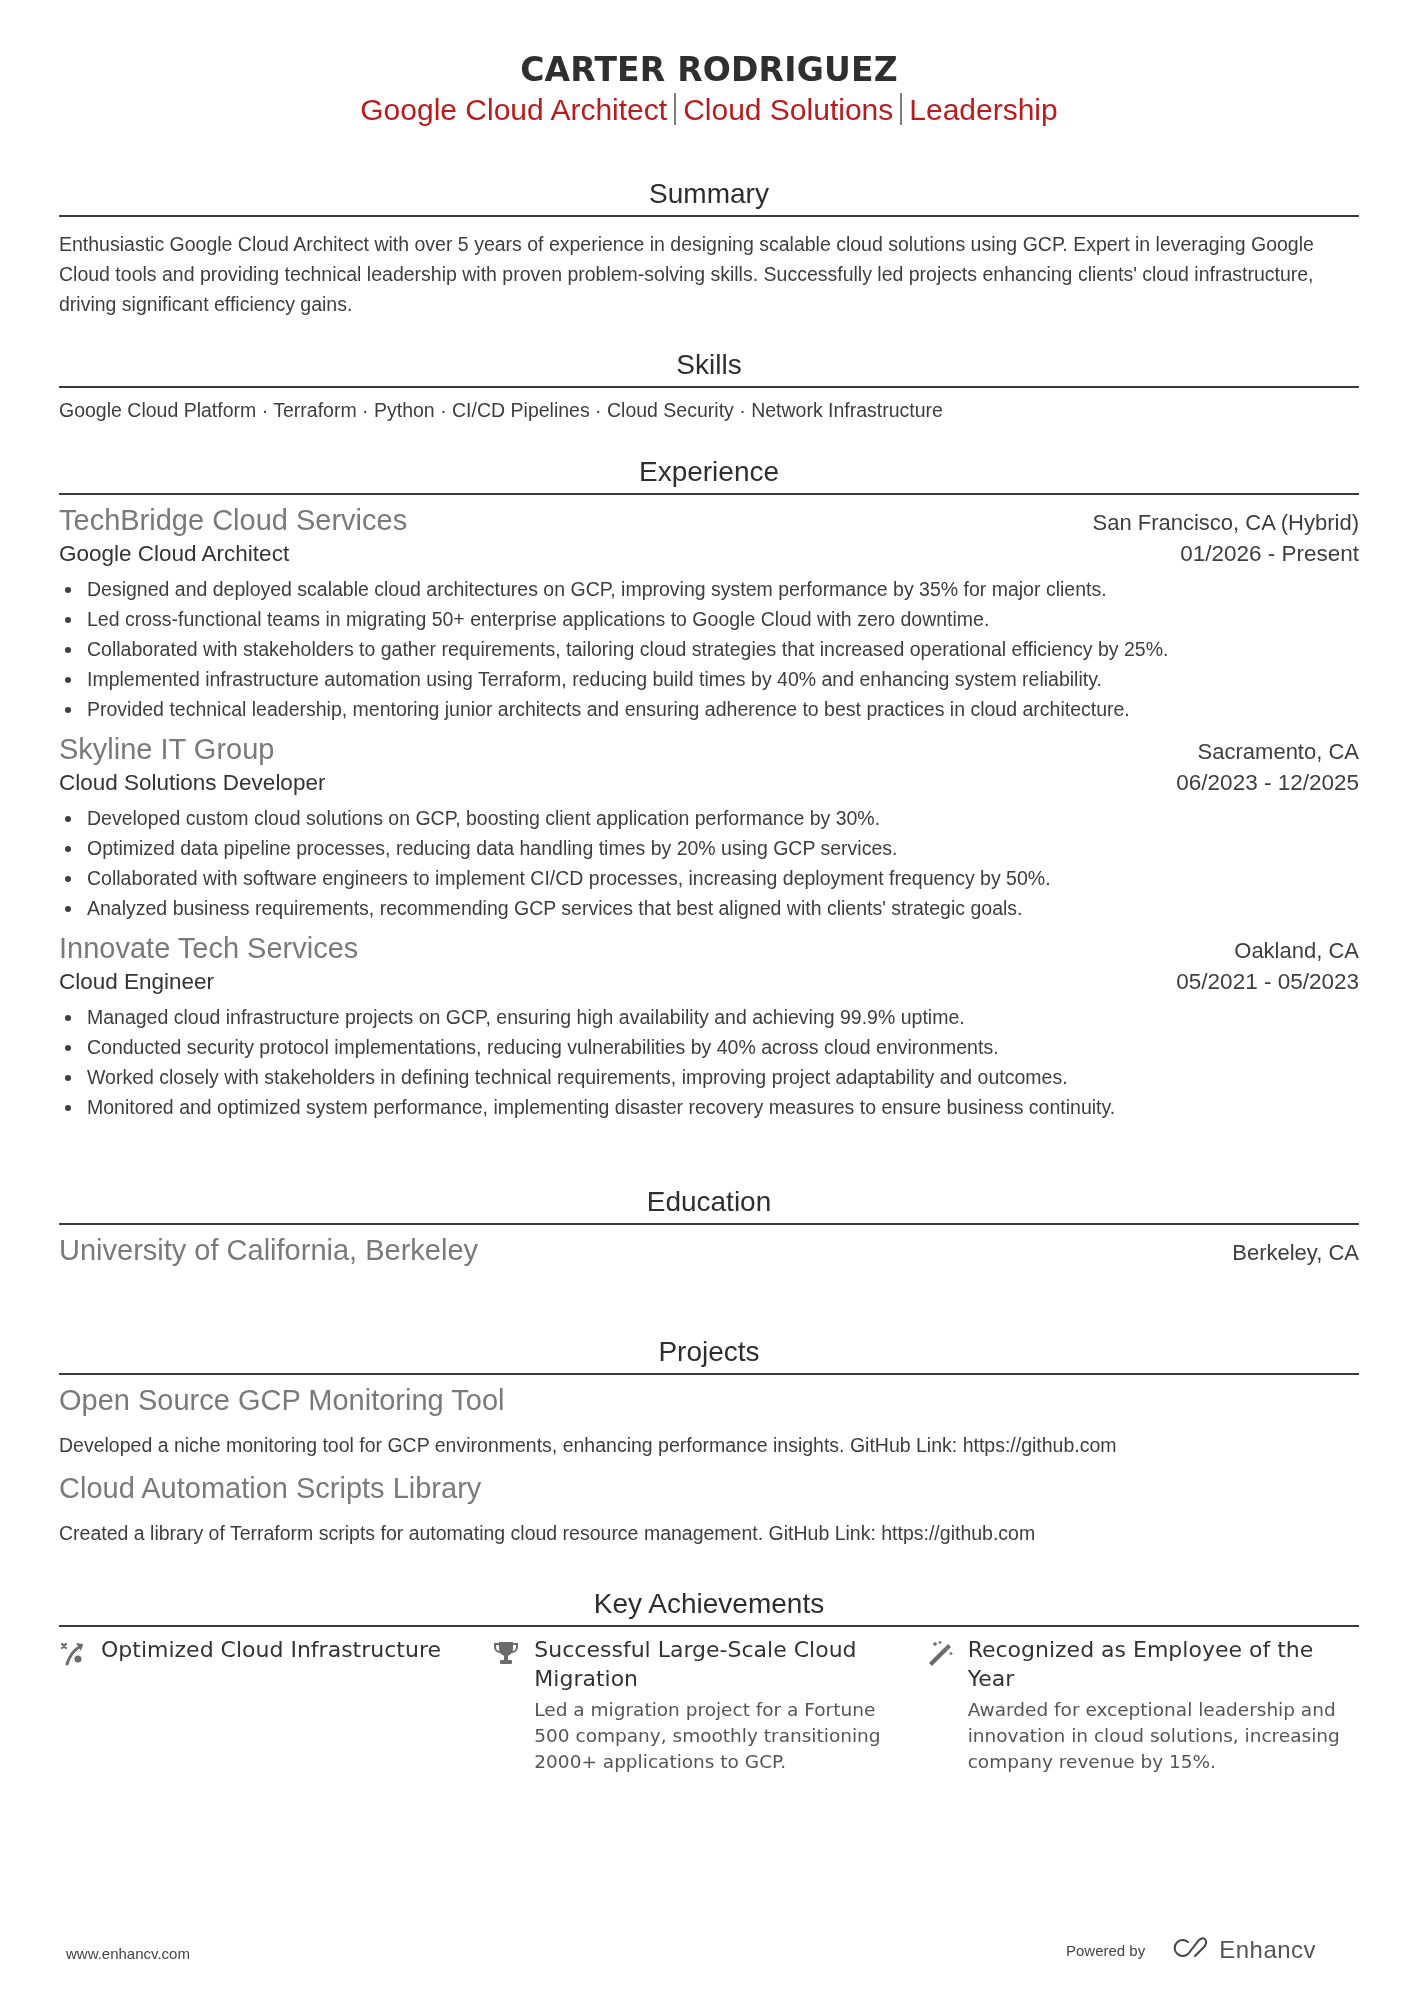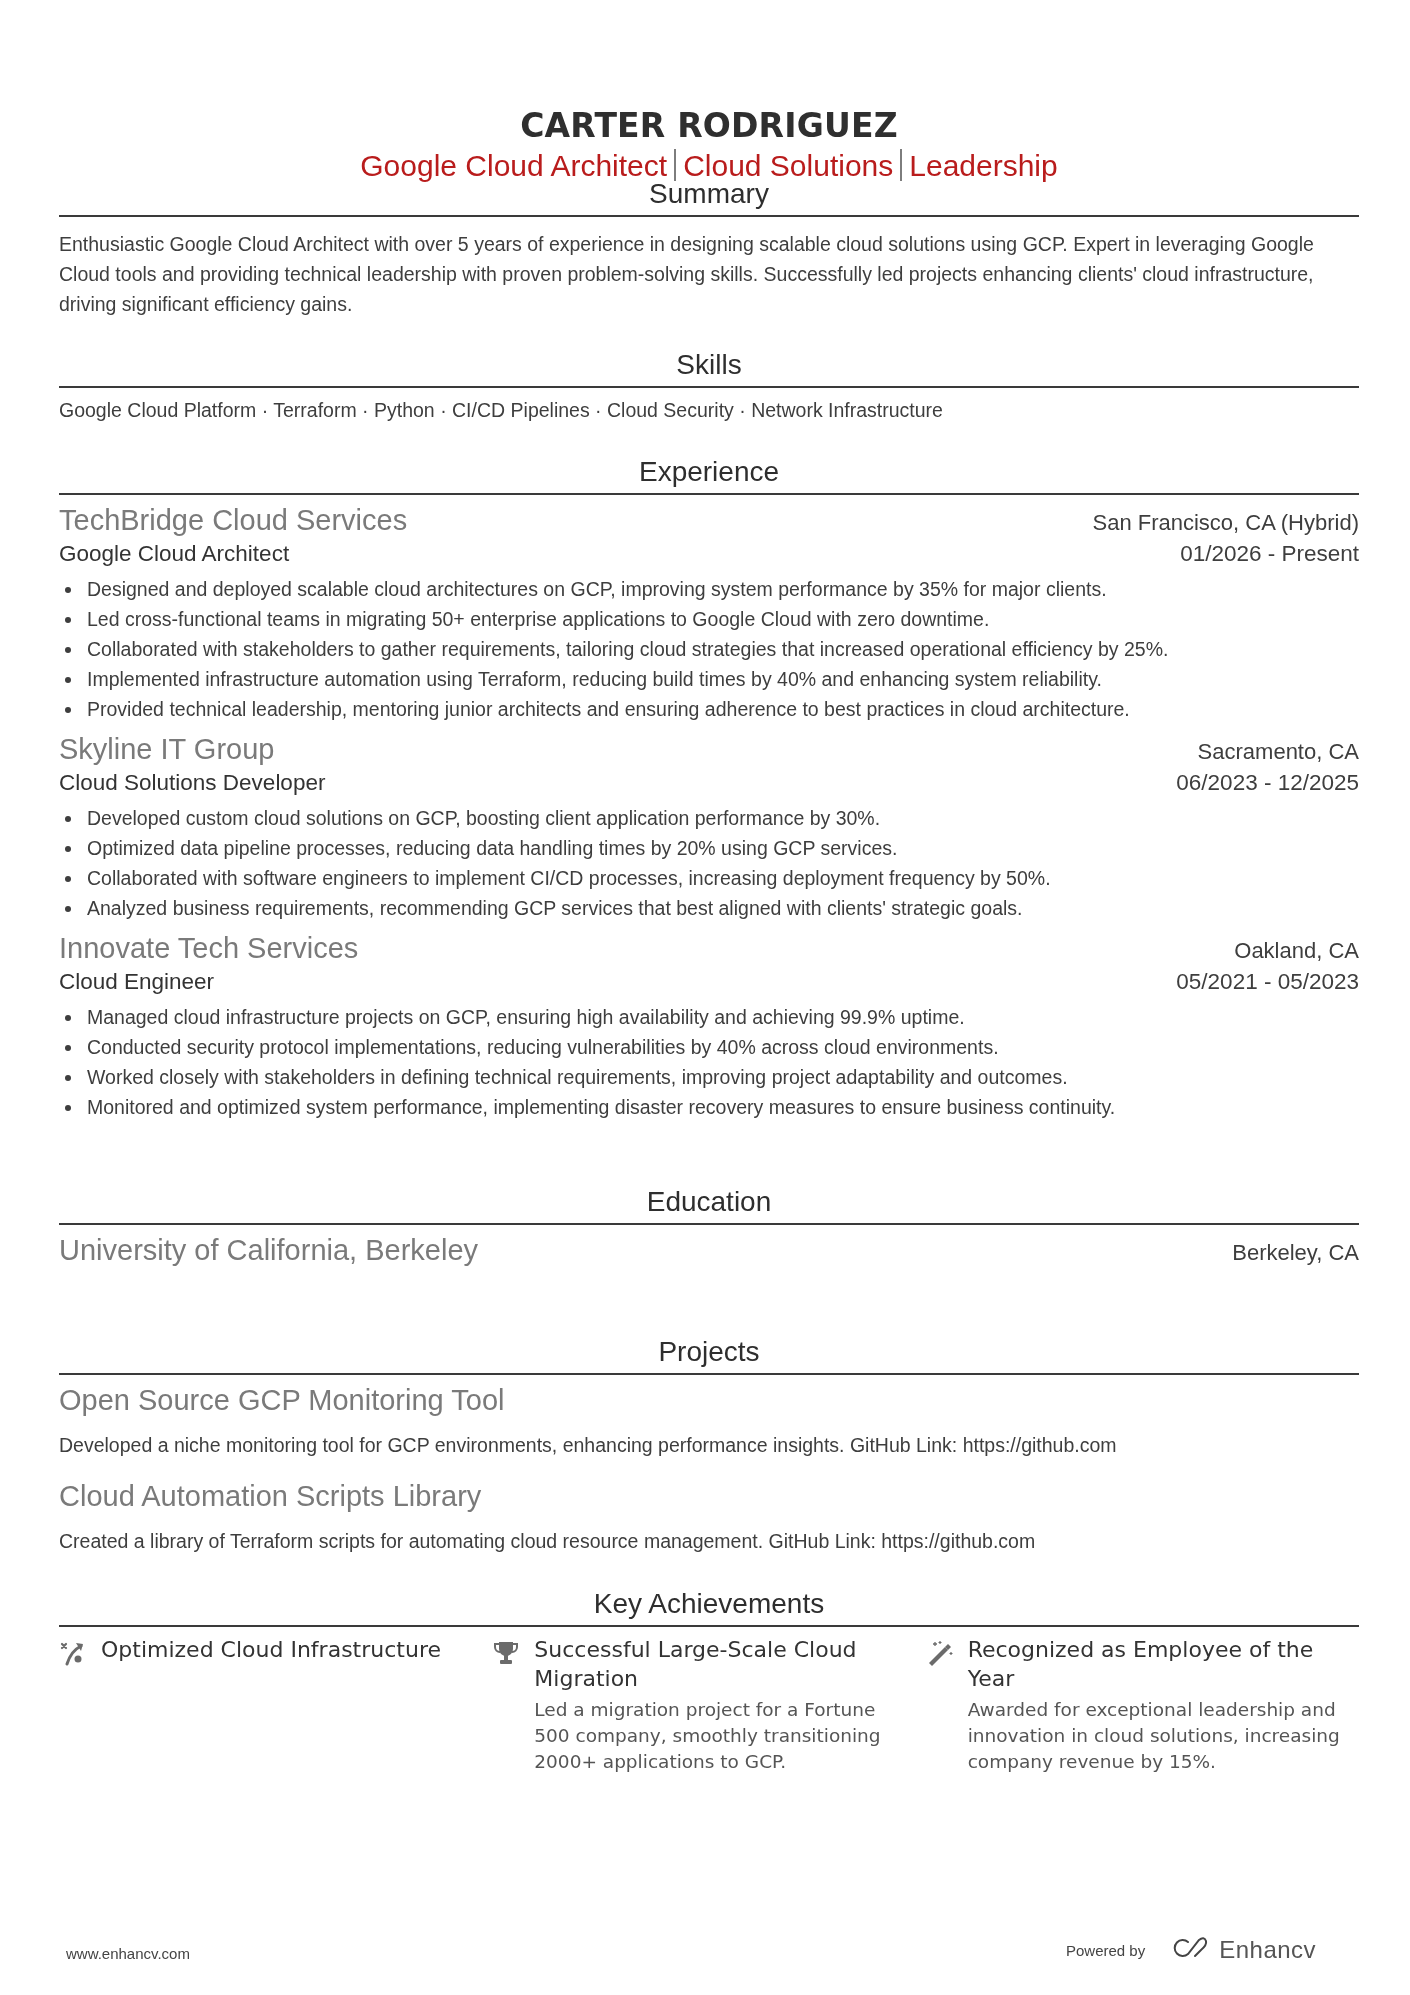--- a/index.html
+++ b/index.html
@@ -2,21 +2,21 @@
 <html><head>
 <meta charset="utf-8">
 <style>
   * { box-sizing: border-box; margin: 0; padding: 0; }
   html, body { width: 1410px; height: 1995px; background: #ffffff; }
   body { font-family: "Liberation Sans", "DejaVu Sans", sans-serif; color: #383838; position: relative; overflow: hidden; }
 
   .page { position: absolute; left: 59px; top: 0; width: 1300px; }
 
   
-  .header { text-align: center; padding-top: 76px; margin-top: 30px; }
+  .header { text-align: center; padding-top: 50px; }
   .name { font-family: "DejaVu Sans", sans-serif; font-weight: bold; font-size: 33px; letter-spacing: 0.2px; color: #2f2f2f; line-height: 40px; }
   .titles { font-size: 30px; color: #b91c1c; line-height: 38px; margin-top: 1px; }
   .titles .sep { display: inline-block; width: 2px; height: 32px; background: #7d7d7d; vertical-align: -5px; margin: 0 7px; }
   .contacts { font-size: 19px; color: #444; line-height: 26px; margin-top: 2px; }
   .contacts .dot { margin: 0 10px; font-size: 14px; vertical-align: 2px; }
 
   
   .section-title { text-align: center; font-size: 28px; color: #2e2e2e; line-height: 36px; }
   .rule { height: 2px; background: #3a3a3a; width: 1300px; }
 
@@ -141,21 +141,21 @@
     </div>
   </div>
 
   <div style="position:absolute; top:1334px; left:0; width:1300px;">
     <div class="section-title">Projects</div>
     <div class="rule" style="margin-top:3px;"></div>
     <div style="margin-top:6px;">
       <div class="project-title">Open Source GCP Monitoring Tool</div>
       <div class="project-desc">Developed a niche monitoring tool for GCP environments, enhancing performance insights. GitHub Link: https://github.com</div>
     </div>
-    <div style="margin-top:18px;">
+    <div style="margin-top:10px;">
       <div class="project-title">Cloud Automation Scripts Library</div>
       <div class="project-desc">Created a library of Terraform scripts for automating cloud resource management. GitHub Link: https://github.com</div>
     </div>
   </div>
 
   <div style="position:absolute; top:1586px; left:0; width:1300px;">
     <div class="section-title">Key Achievements</div>
     <div class="rule" style="margin-top:3px;"></div>
     <div class="achievements">
       <div class="ach">

